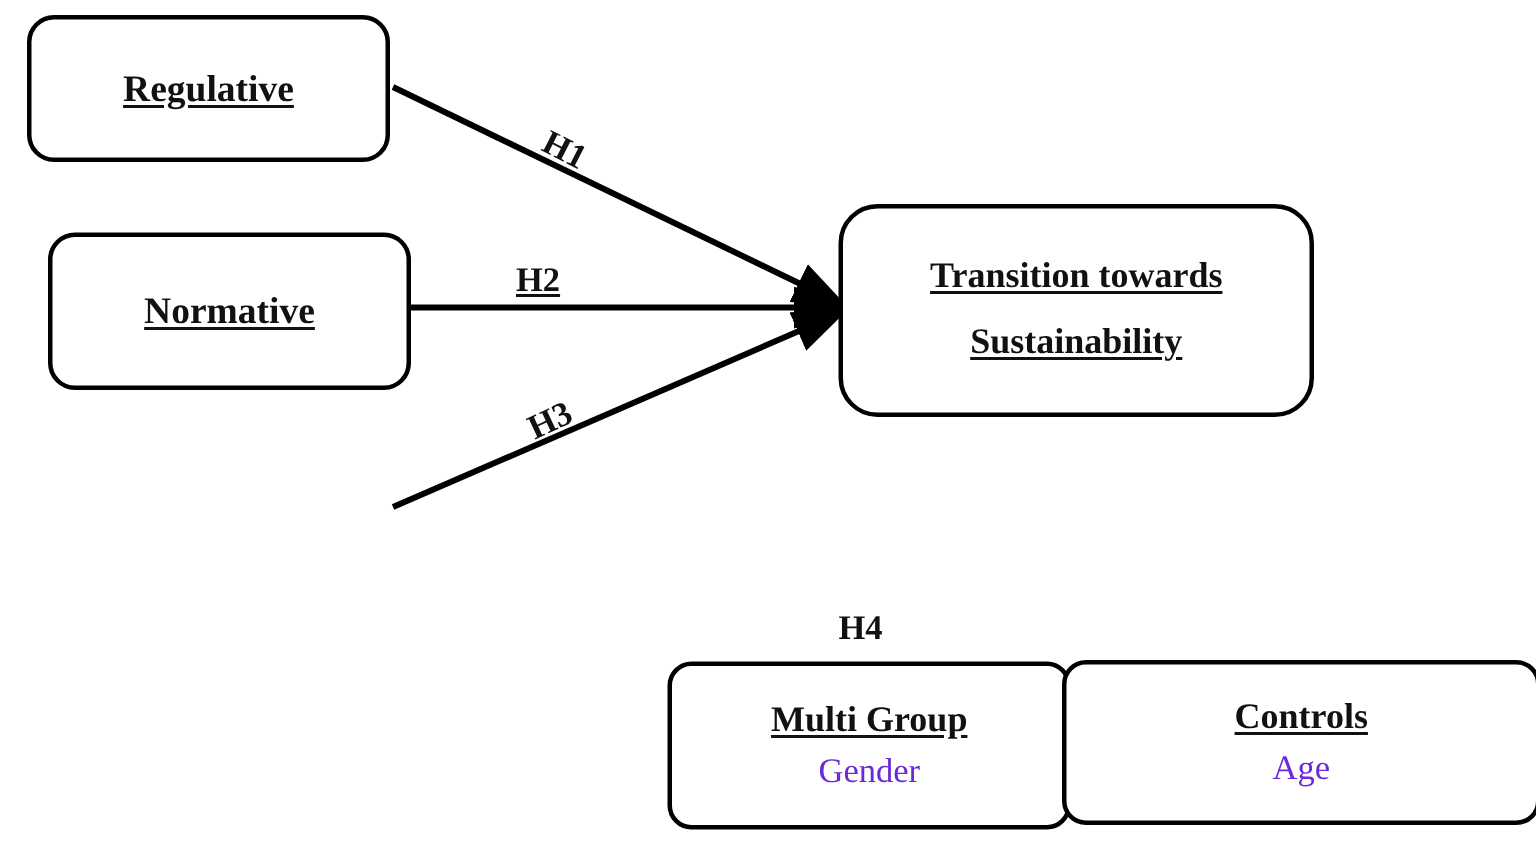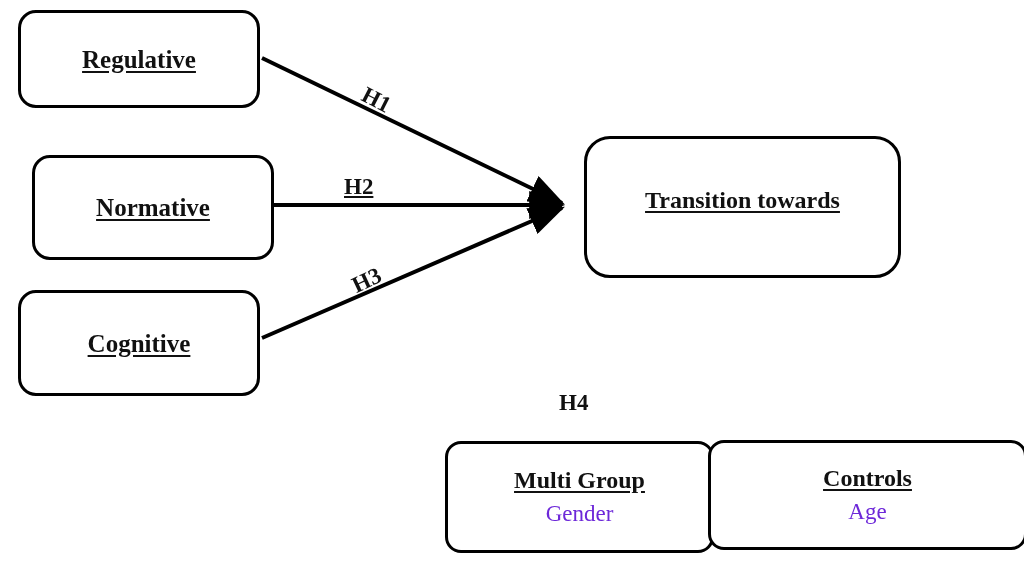--- a/index.html
+++ b/index.html
@@ -49,21 +49,21 @@
   .node .subtitle {
     font-weight: normal;
     text-decoration: none;
     color: #6d28d9;
     white-space: nowrap;
   }
   
   #node-regulative { left: 18px;  top: 10px;  width: 242px; height: 98px;  }
   #node-normative  { left: 32px;  top: 155px; width: 242px; height: 105px; }
   #node-cognitive  { left: 18px;  top: 290px; width: 242px; height: 106px; }
-  #node-transition { left: 584px; top: 136px; width: 317px; height: 142px; border-radius: 26px; }
+  #node-transition { left: 559px; top: 136px; width: 317px; height: 142px; border-radius: 26px; }
   #node-multigroup { left: 445px; top: 441px; width: 269px; height: 112px; border-radius: 16px; }
   #node-controls   { left: 708px; top: 440px; width: 319px; height: 110px; border-radius: 16px; }
 
   #node-regulative .title,
   #node-normative  .title,
   #node-cognitive  .title { font-size: 25px; }
 
   #node-transition .title { font-size: 24px; }
   #node-transition .line-gap { height: 12px; }
 
@@ -75,21 +75,21 @@
   .edge-label {
     position: absolute;
     font-weight: bold;
     font-size: 23px;
     color: #111111;
     white-space: nowrap;
   }
   #label-h1 { left: 369px; top: 82px;  transform: rotate(27deg);  transform-origin: left top; }
   #label-h2 { left: 344px; top: 174px; text-decoration: underline; }
   #label-h3 { left: 348px; top: 275px; transform: rotate(-25deg); transform-origin: left top; }
-  #label-h4 { left: 559px; top: 390px; }
+  #label-h4 { left: 559px; top: 406px; }
 </style>
 </head>
 <body>
 
 <div id="canvas">
 
   <svg class="edge-layer" viewBox="0 0 1024 570" width="1024" height="570" xmlns="http://www.w3.org/2000/svg">
     <defs>
       <marker id="arrowhead" markerWidth="9" markerHeight="7" refX="8.2" refY="3.5" orient="auto" markerUnits="strokeWidth">
         <polygon points="0 0, 9 3.5, 0 7" fill="#000000"></polygon>
@@ -101,27 +101,25 @@
   </svg>
 
   <div class="node" id="node-regulative">
     <span class="title">Regulative</span>
   </div>
 
   <div class="node" id="node-normative">
     <span class="title">Normative</span>
   </div>
 
-  <div class="node" id="node-cognitive">
-    <span class="title">Cognitive</span>
-  </div>
 
   <div class="node" id="node-transition">
     <span class="title">Transition towards </span>
     <span class="line-gap"></span>
+    <span class="title">Sustainability</span>
   </div>
 
   <div class="node" id="node-multigroup">
     <span class="title">Multi Group</span>
     <span class="subtitle">Gender</span>
   </div>
 
   <div class="node" id="node-controls">
     <span class="title">Controls</span>
     <span class="subtitle">Age</span>

